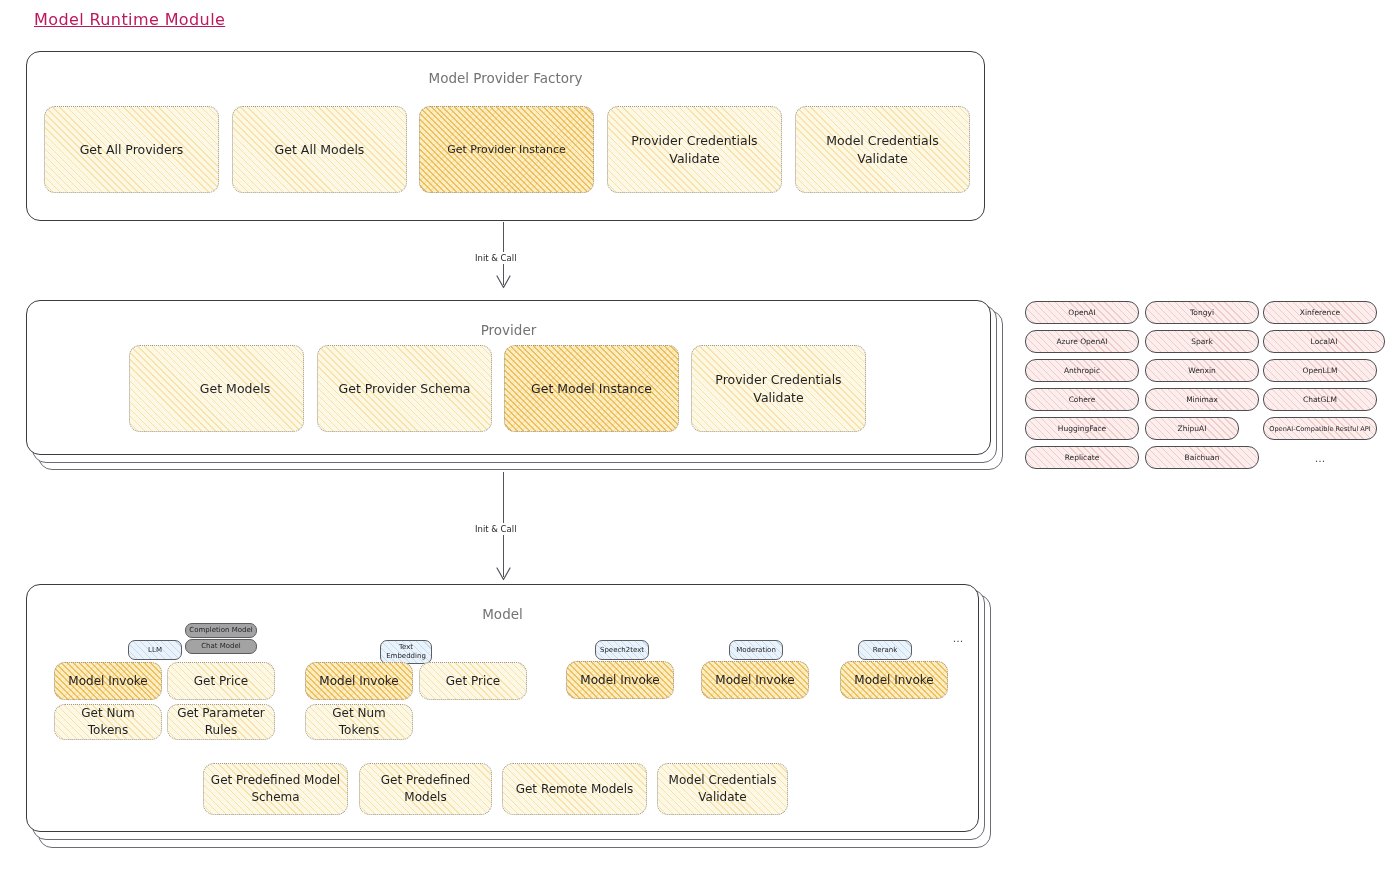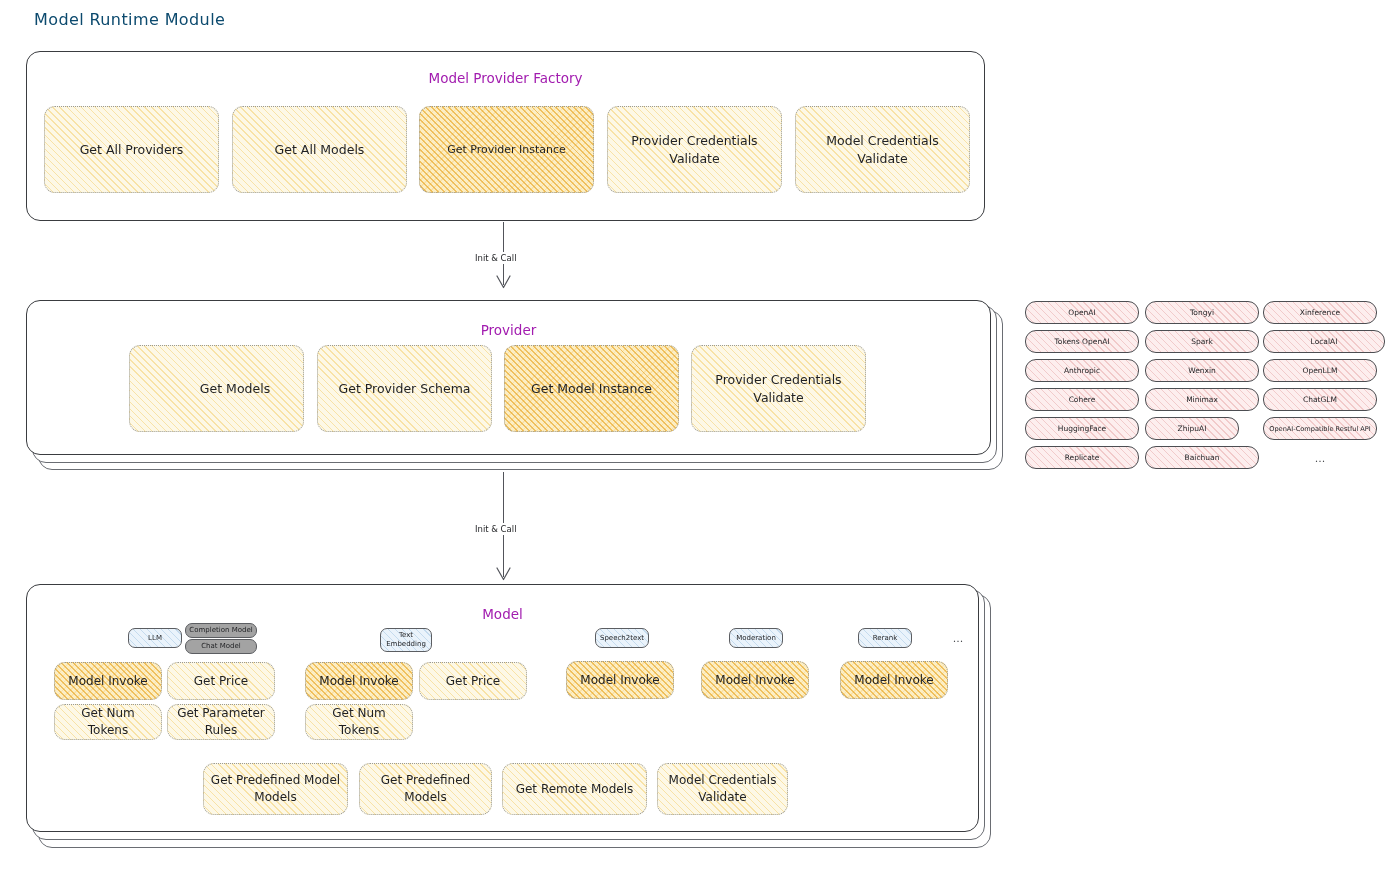--- a/index.html
+++ b/index.html
@@ -24,40 +24,41 @@
   }
   .hatch-rose{
     background-color:#fdeeee;
     background-image:
       repeating-linear-gradient(45deg, rgba(215,120,120,.30) 0 1px, transparent 1px 5px);
   }
   .hatch-blue{
     background-color:#eaf3fb;
     background-image:
       repeating-linear-gradient(45deg, rgba(90,150,200,.26) 0 1px, transparent 1px 5px);
+    margin-top: 12px;
   }
 
   
   #diagram-title{
     position:absolute;left:34px;top:10px;
-    font-size:16px;color:#0c4a6e;letter-spacing:.4px;
+    font-size:16px;color:#be185d;letter-spacing:.4px;text-decoration:underline;
   }
 
   
   .group{
     position:absolute;
     background:#fff;
     border:1.3px solid #3a3c40;
     border-radius:14px;
     box-sizing:border-box;
   }
   .group-title{
     position:absolute;left:0;right:0;
     text-align:center;
-    font-size:13.5px;color:#a21caf;
+    font-size:13.5px;color:#737373;
   }
   .stack-layer{
     position:absolute;
     background:#fff;
     border:1.3px solid #6a6d73;
     border-radius:14px;
     box-sizing:border-box;
     z-index:0;
   }
 
@@ -163,21 +164,21 @@
   <span>Get Model Instance</span>
 </div>
 <div class="node hatch-pale" style="left:691px;top:345px;width:175px;height:87px;font-size:12.5px;z-index:2;">
   <span>Provider Credentials Validate</span>
 </div>
 
 <div class="chip hatch-rose" style="left:1025px;top:301px;width:114px;height:23px;">
   <span>OpenAI</span>
   </div>
 <div class="chip hatch-rose" style="left:1025px;top:330px;width:114px;height:23px;">
-  <span>Tokens OpenAI</span>
+  <span>Azure OpenAI</span>
   </div>
 <div class="chip hatch-rose" style="left:1025px;top:359px;width:114px;height:23px;">
   <span>Anthropic</span>
   </div>
 <div class="chip hatch-rose" style="left:1025px;top:388px;width:114px;height:23px;">
   <span>Cohere</span>
   </div>
 <div class="chip hatch-rose" style="left:1025px;top:417px;width:114px;height:23px;">
   <span>HuggingFace</span>
   </div>
@@ -287,21 +288,21 @@
 <div class="badge hatch-blue" style="left:858px;top:628px;width:54px;height:20px;z-index:2;">
   <span>Rerank</span>
   </div>
 <div class="node hatch-gold" style="left:840px;top:661px;width:108px;height:38px;font-size:12px;z-index:2;">
   <span>Model Invoke</span>
   </div>
 
 <div class="ellipsis" style="left:948px;top:629px;width:20px;height:18px;z-index:2;">...</div>
 
 <div class="node hatch-pale" style="left:203px;top:763px;width:145px;height:52px;font-size:12px;z-index:2;">
-  <span>Get Predefined Model Models</span>
+  <span>Get Predefined Model Schema</span>
   </div>
 <div class="node hatch-pale" style="left:359px;top:763px;width:133px;height:52px;font-size:12px;z-index:2;">
   <span>Get Predefined Models</span>
   </div>
 <div class="node hatch-pale" style="left:502px;top:763px;width:145px;height:52px;font-size:12px;z-index:2;">
   <span>Get Remote Models</span>
   </div>
 <div class="node hatch-pale" style="left:657px;top:763px;width:131px;height:52px;font-size:12px;z-index:2;">
   <span>Model Credentials Validate</span>
   </div>

